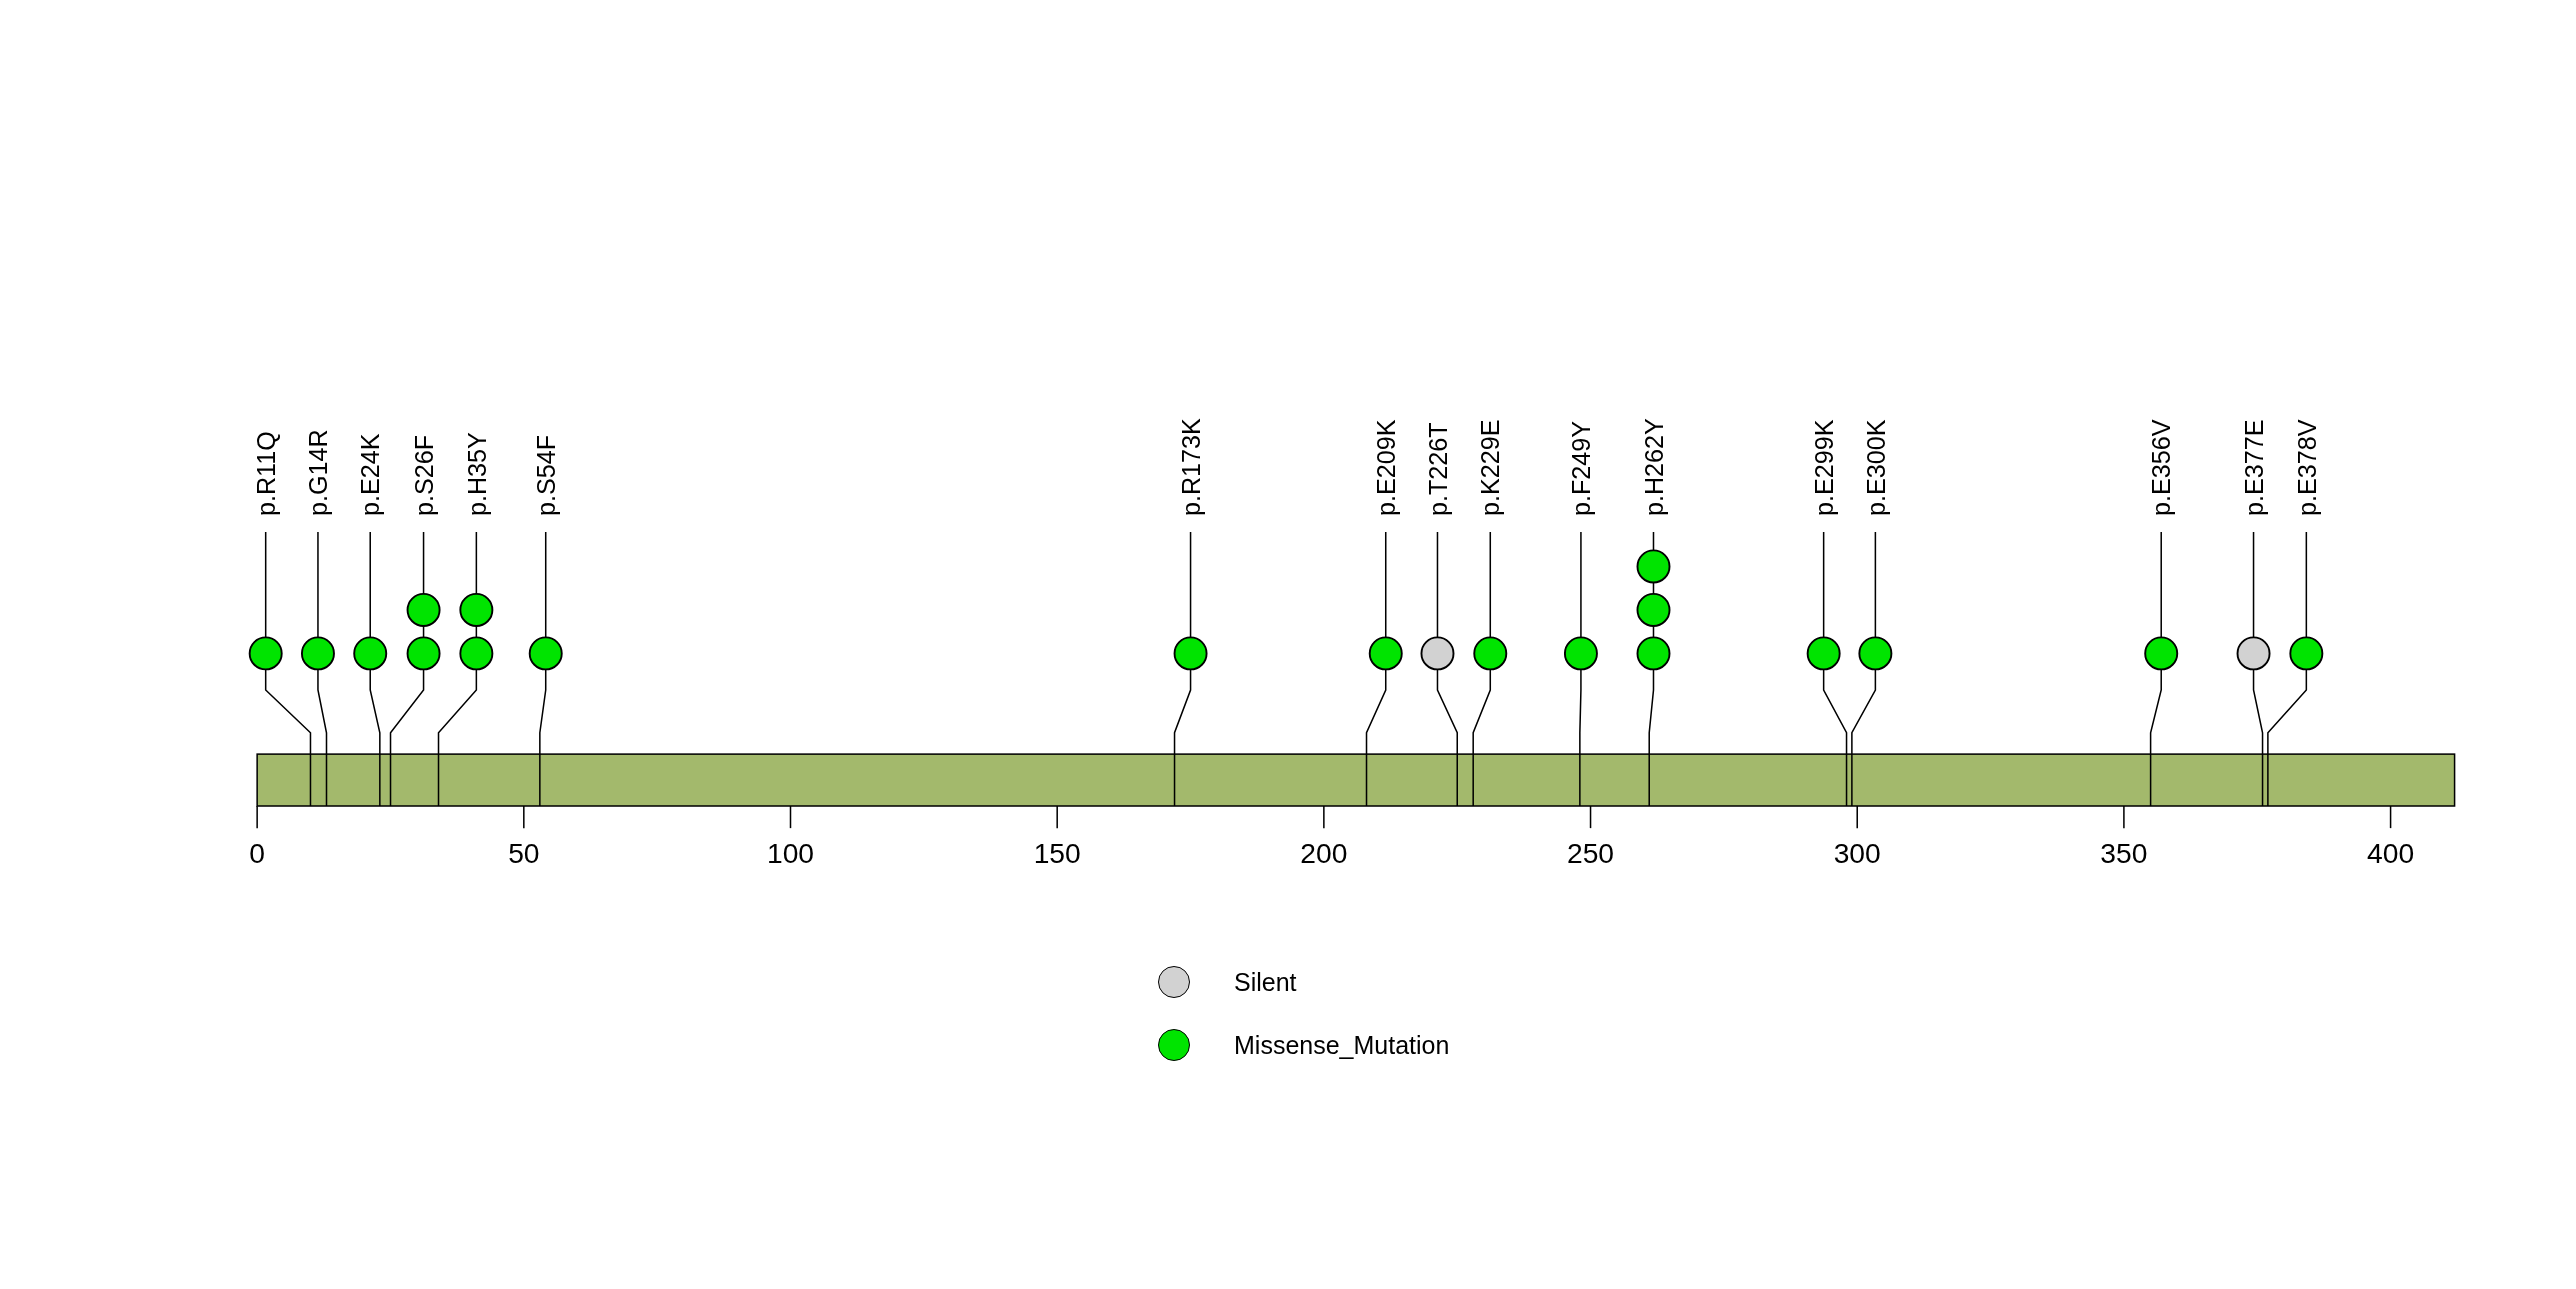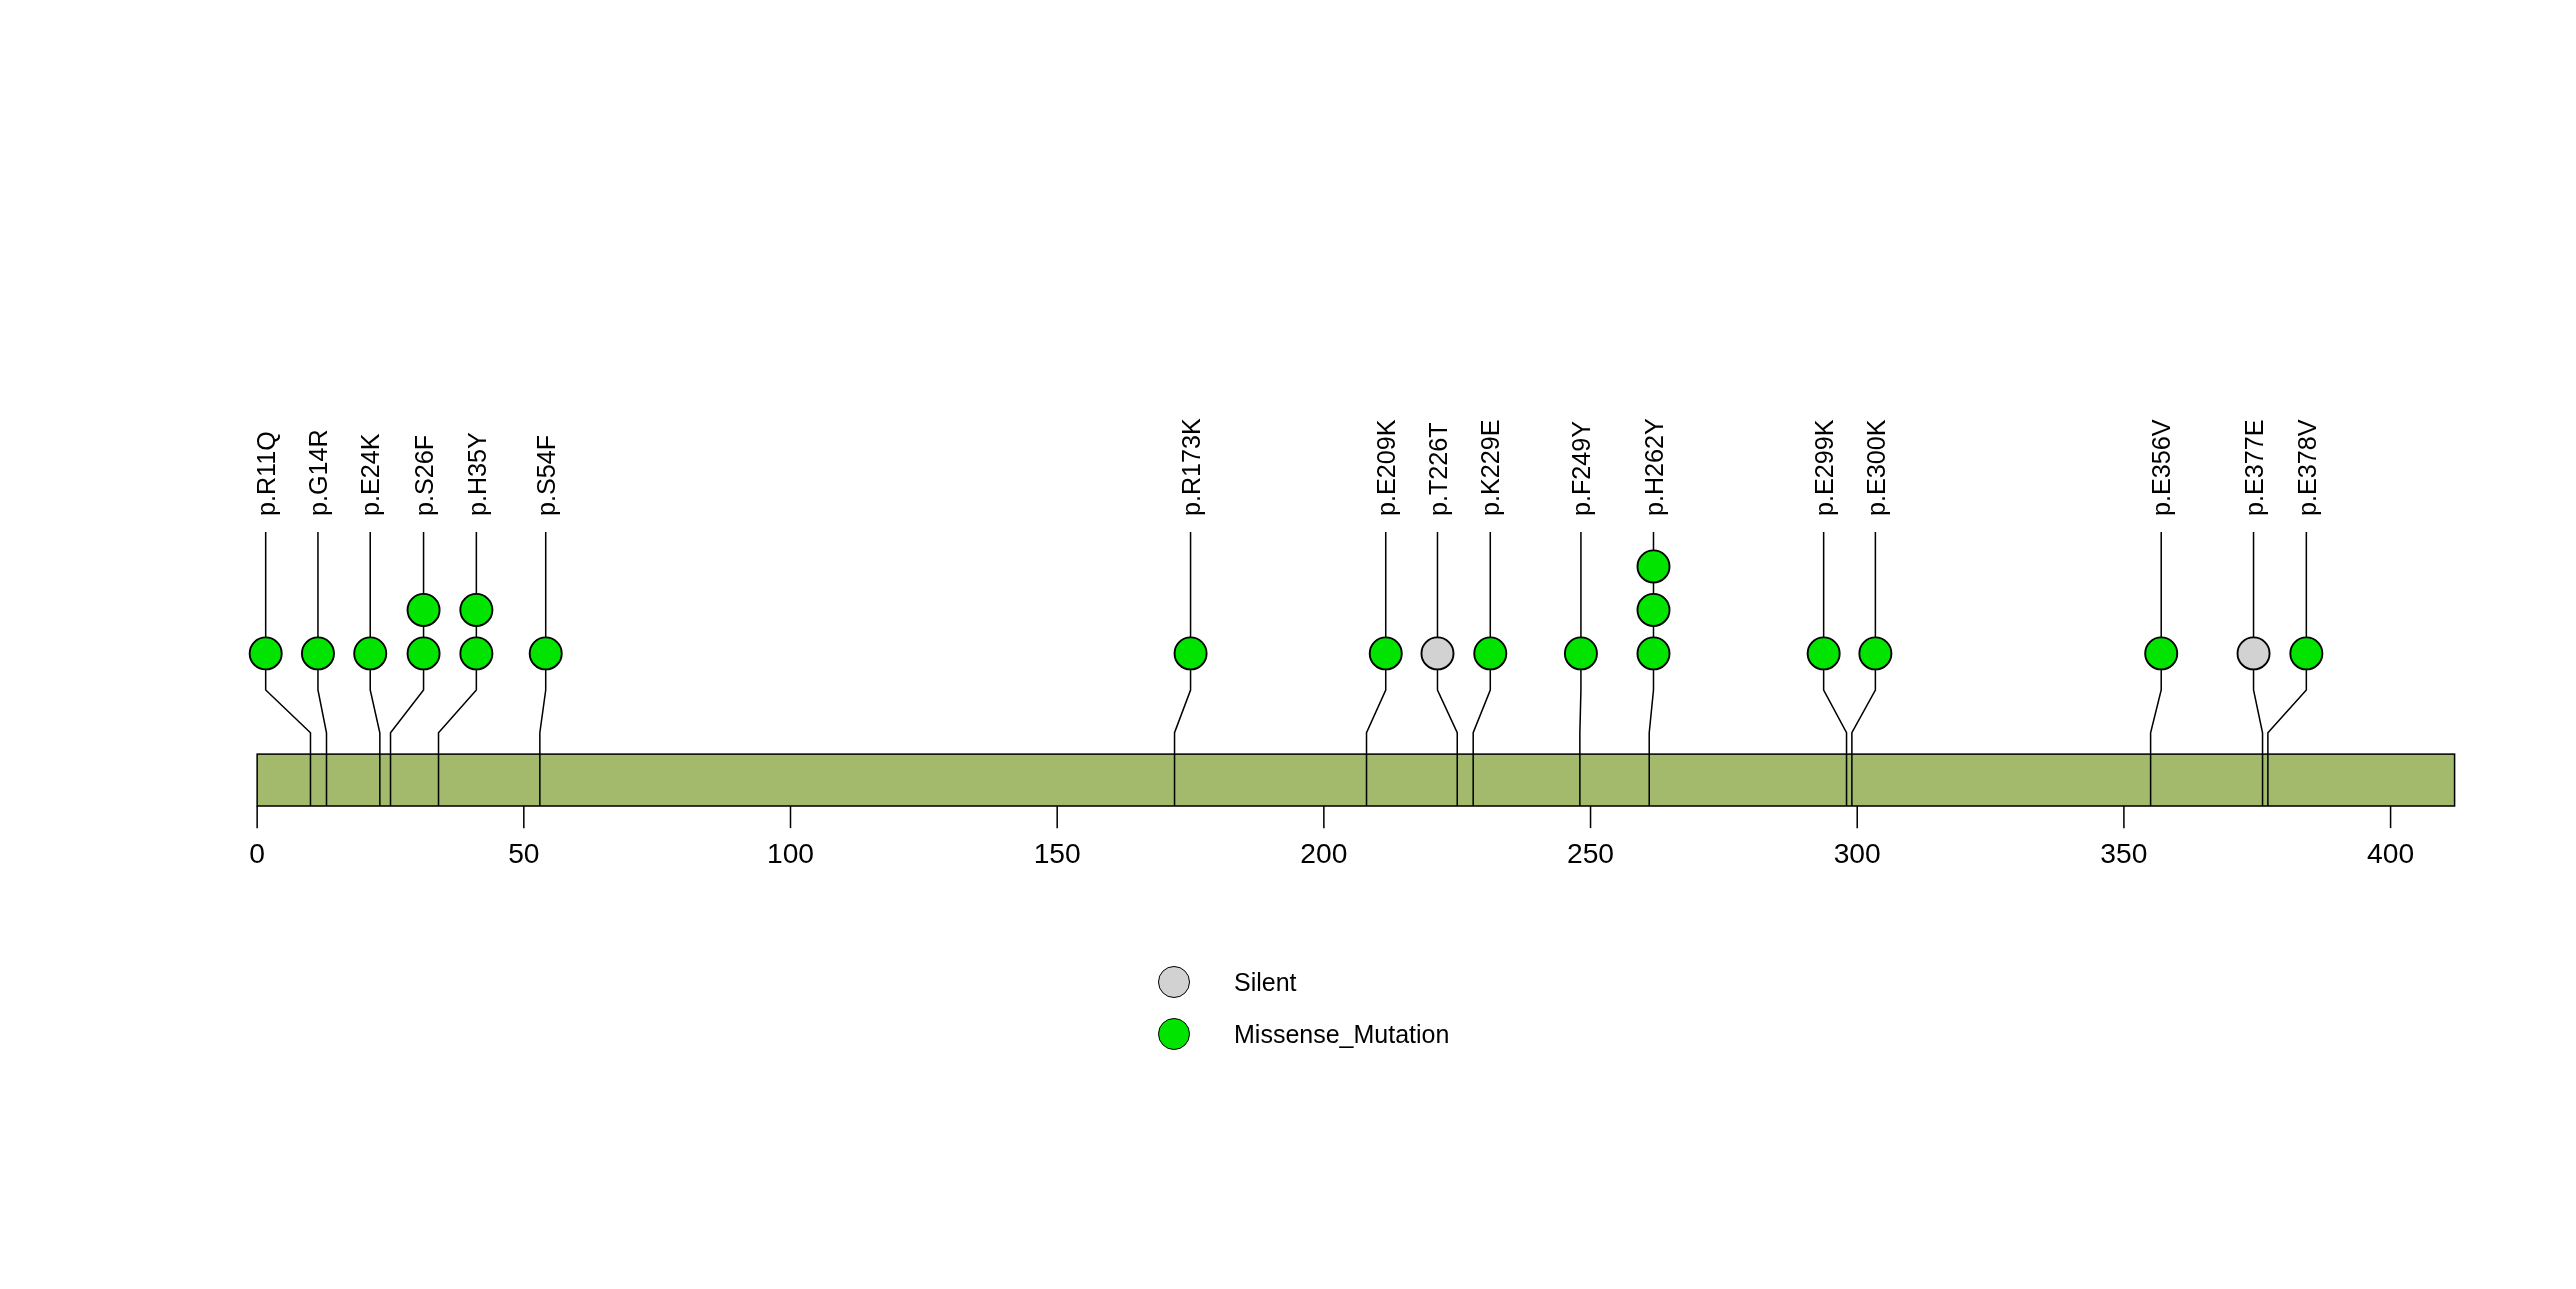--- a/index.html
+++ b/index.html
@@ -16,21 +16,21 @@
     position: absolute;
     left: 0;
     top: 0;
   }
   .legend {
     position: absolute;
     left: 1158px;
     top: 966px;
     display: flex;
     flex-direction: column;
-    gap: 20px;
+    gap: 31px;
   }
   .legend-row {
     display: flex;
     align-items: center;
     height: 32px;
   }
   .legend-swatch {
     width: 32px;
     height: 32px;
     border-radius: 50%;

